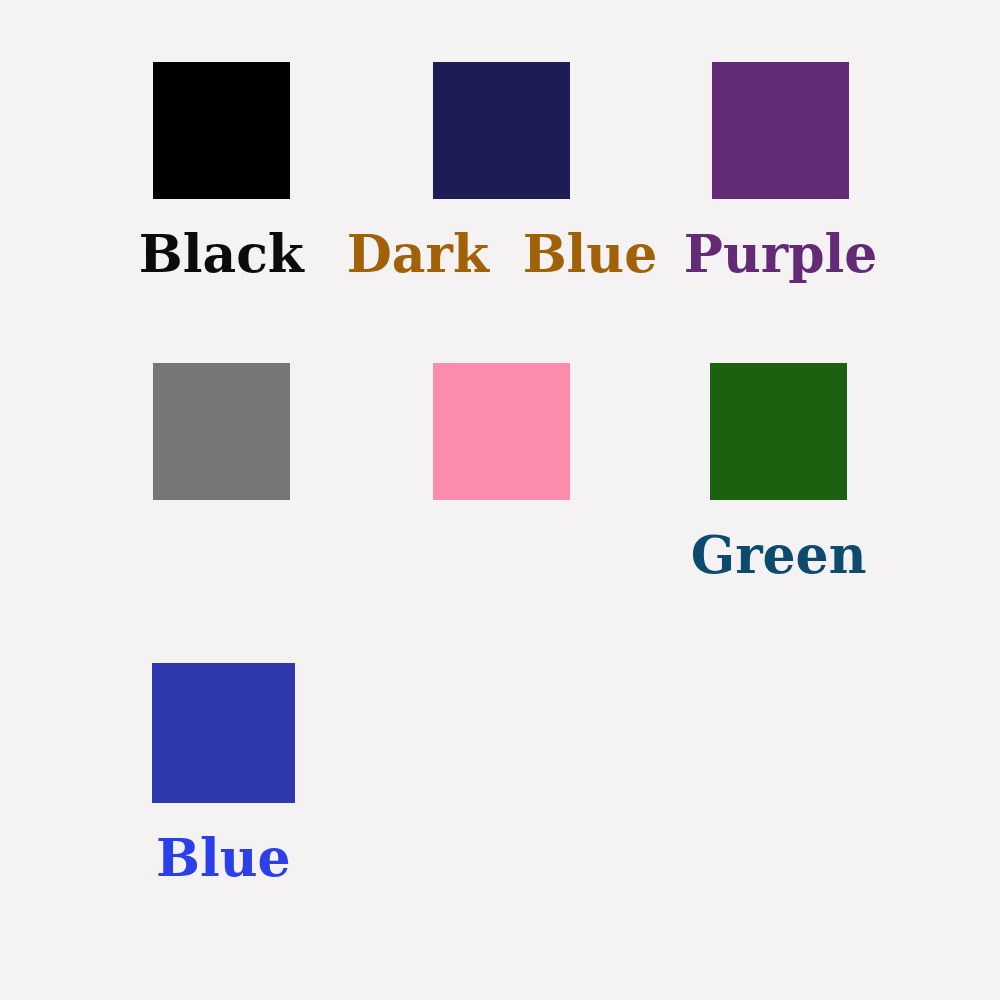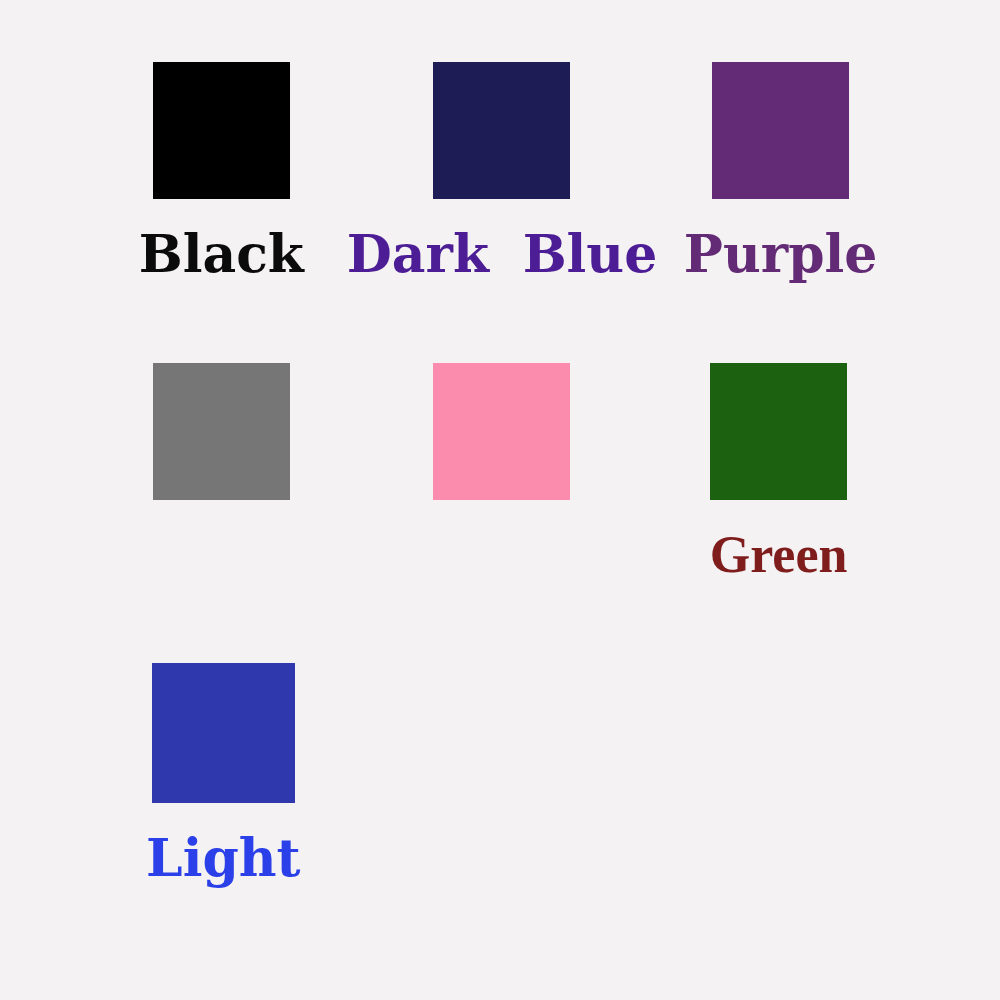--- a/index.html
+++ b/index.html
@@ -69,41 +69,41 @@
 
 <div id="swatch-grid">
 
   <div class="swatch-cell col-0">
     <div class="swatch-chip" style="background-color: rgb(0, 0, 0);"></div>
     <div class="swatch-label" style="color: rgb(11, 11, 11);">Black</div>
   </div>
 
   <div class="swatch-cell col-1">
     <div class="swatch-chip" style="background-color: rgb(30, 28, 85);"></div>
-    <div class="swatch-label" style="color: #4c1d95;">Dark Blue</div>
+    <div class="swatch-label" style="color: #a16207;">Dark Blue</div>
   </div>
 
   <div class="swatch-cell col-2">
     <div class="swatch-chip" style="background-color: rgb(99, 42, 118);"></div>
     <div class="swatch-label" style="color: rgb(99, 42, 118);">Purple</div>
   </div>
 
   <div class="swatch-cell col-0">
     <div class="swatch-chip" style="background-color: rgb(118, 118, 118);"></div>
   </div>
 
 
   <div class="swatch-cell col-2">
     <div class="swatch-chip" style="background-color: rgb(251, 140, 173);"></div>
   </div>
 
   <div class="swatch-cell col-0">
     <div class="swatch-chip" style="background-color: rgb(28, 97, 16);"></div>
-    <div class="swatch-label" style="color: #7f1d1d; font-family: Liberation Serif, serif;">Green</div>
+    <div class="swatch-label" style="color: #0c4a6e;">Green</div>
   </div>
 
   <div class="swatch-cell col-1 chip-wide">
     <div class="swatch-chip" style="background-color: rgb(47, 56, 172);"></div>
-    <div class="swatch-label" style="color: rgb(43, 64, 232);">Light</div>
+    <div class="swatch-label" style="color: rgb(43, 64, 232);">Blue</div>
   </div>
 
 
 </div>
 
 </body></html>

